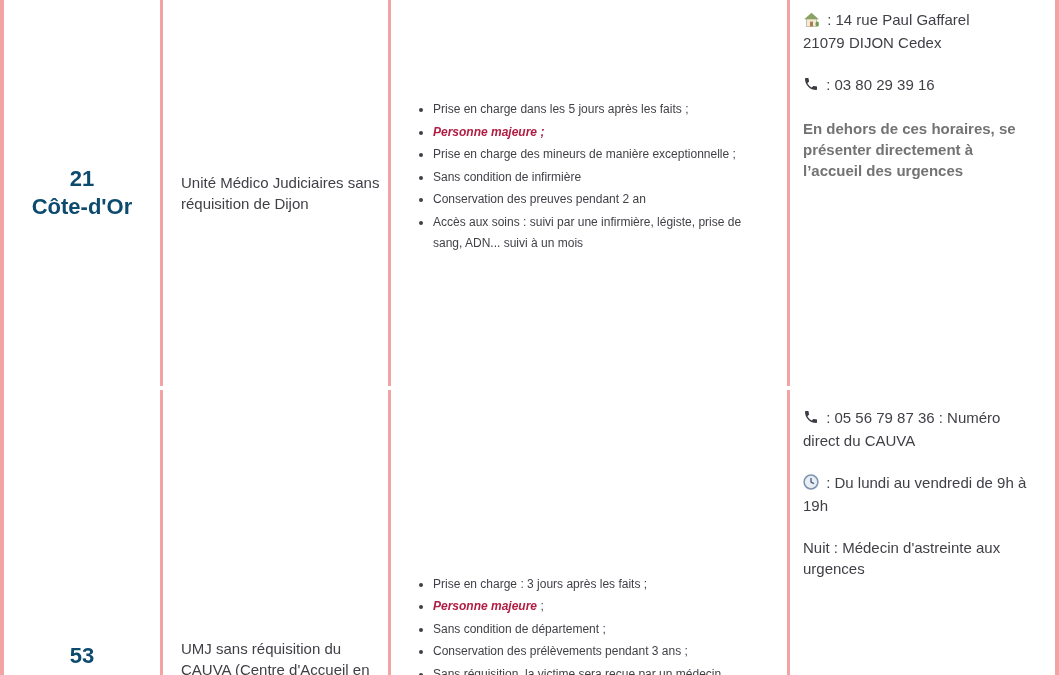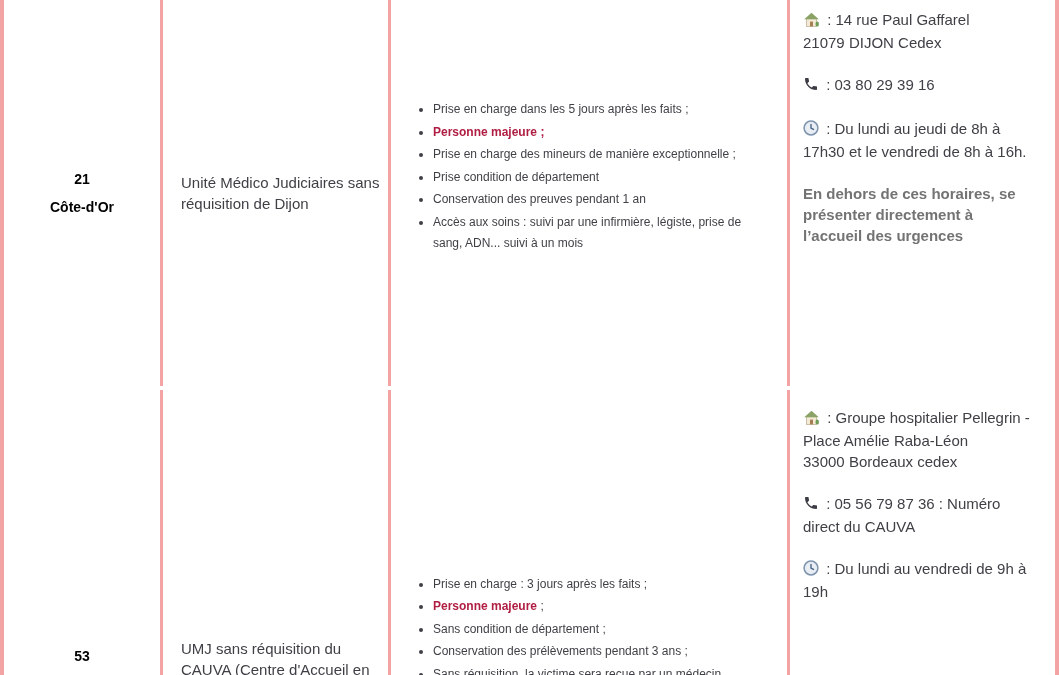--- a/index.html
+++ b/index.html
@@ -28,40 +28,40 @@
   }
   .trow + .trow { margin-top: 4px; }
   .trow.r1 { height: 386px; }
   .trow.r2 { height: 560px; }
   .cell { background: #ffffff; }
 
   .cell-dept {
     display: flex; flex-direction: column;
     justify-content: center; align-items: center;
     text-align: center;
-    font-weight: 700; font-size: 14px; line-height: 28px;
-    color: #000000;
+    font-weight: 700; font-size: 22px; line-height: 28px;
+    color: #0c4a6e;
   }
   .cell-unit {
     display: flex; align-items: center;
     padding: 0 0 0 18px;
     font-size: 15px; line-height: 21.5px;
   }
   .cell-bullets {
     display: flex; flex-direction: column; justify-content: center;
     padding: 0 34px 32px 22px;
   }
   .r2 .cell-bullets { padding-bottom: 60px; }
   .cell-bullets ul { list-style: disc; padding-left: 20px; }
   .cell-bullets li {
     font-size: 12px; line-height: 21.5px;
     margin: 1px 0;
     color: #3f3f46;
   }
-  .red-bold { color: #b01d42; font-weight: 700; }
+  .red-bold { color: #b01d42; font-weight: 700; font-style: italic; }
 
   .cell-contact {
     padding: 9px 22px 0 13px;
     font-size: 15px; line-height: 21px;
   }
   .r2 .cell-contact { padding-top: 17px; }
   .contact-block { margin: 0 0 21px 0; }
   .contact-block.bold { font-weight: 700; color: #737373; }
   .contact-text { white-space: pre-line; }
   .icon {
@@ -82,48 +82,41 @@
         <div>Côte-d'Or</div>
       </div>
       <div class="cell cell-unit">
         <span>Unité Médico Judiciaires sans réquisition de Dijon</span>
       </div>
       <div class="cell cell-bullets">
         <ul>
           <li><span class="red-bold"></span><span>Prise en charge dans les 5 jours après les faits ;</span></li>
           <li><span class="red-bold">Personne majeure ;</span><span></span></li>
           <li><span class="red-bold"></span><span>Prise en charge des mineurs de manière exceptionnelle ;</span></li>
-          <li><span class="red-bold"></span><span>Prise condition de département</span></li>
-          <li><span class="red-bold"></span><span>Conservation des preuves pendant 1 an</span></li>
+          <li><span class="red-bold"></span><span>Sans condition de infirmière</span></li>
+          <li><span class="red-bold"></span><span>Conservation des preuves pendant 2 an</span></li>
           <li><span class="red-bold"></span><span>Accès aux soins : suivi par une infirmière, légiste, prise de sang, ADN... suivi à un mois</span></li>
         </ul>
       </div>
       <div class="cell cell-contact">
         <p class="contact-block">
           <span class="icon"><svg width="17" height="15" viewBox="0 0 17 15">
                 <rect x="3.4" y="6.8" width="10.2" height="7.6" fill="#f3ead6" stroke="#b9a98e" stroke-width="0.7"></rect>
                 <polygon points="8.5,0.8 15.8,7.2 1.2,7.2" fill="#8aa265"></polygon>
                 <rect x="7" y="9.6" width="3" height="4.8" fill="#a77d52"></rect>
                 <rect x="12.6" y="9.4" width="3.2" height="5" rx="1.5" fill="#6f9b57"></rect>
               </svg></span>
           <span class="contact-text">: 14 rue Paul Gaffarel
 21079  DIJON Cedex</span>
         </p>
         <p class="contact-block">
           <span class="icon"><svg width="16" height="16" viewBox="0 0 24 24">
                 <path fill="#3c3c44" d="M6.62 10.79c1.44 2.83 3.76 5.14 6.59 6.59l2.2-2.2c.27-.27.67-.36 1.02-.24 1.12.37 2.33.57 3.57.57.55 0 1 .45 1 1V20c0 .55-.45 1-1 1-9.39 0-17-7.61-17-17 0-.55.45-1 1-1h3.5c.55 0 1 .45 1 1 0 1.25.2 2.45.57 3.57.11.35.03.74-.25 1.02l-2.2 2.2z"></path>
               </svg></span>
           <span class="contact-text">: 03 80 29 39 16</span>
-        </p>
-        <p class="contact-block">
-          <span class="icon"><svg width="16" height="16" viewBox="0 0 16 16">
-                <circle cx="8" cy="8" r="6.9" fill="#e8eef4" stroke="#7d93ad" stroke-width="1.5"></circle>
-                <path d="M8 4.4V8l2.5 1.4" stroke="#4a6585" stroke-width="1.4" fill="none" stroke-linecap="round"></path>
-              </svg></span>
-          <span class="contact-text">: Du lundi au jeudi de 8h à 17h30 et le vendredi de 8h à 16h.</span>
         </p>
         <p class="contact-block bold">
           <span class="contact-text">En dehors de ces horaires, se présenter directement à l’accueil des urgences</span>
         </p>
       </div>
     </div>
 
     <div class="trow r2">
       <div class="cell cell-dept">
         <div>53</div>
@@ -136,39 +129,32 @@
         <ul>
           <li><span class="red-bold"></span><span>Prise en charge : 3 jours après les faits ;</span></li>
           <li><span class="red-bold">Personne majeure</span><span> ;</span></li>
           <li><span class="red-bold"></span><span>Sans condition de département ;</span></li>
           <li><span class="red-bold"></span><span>Conservation des prélèvements pendant 3 ans ;</span></li>
           <li><span class="red-bold"></span><span>Sans réquisition, la victime sera reçue par un médecin légiste et une infirmière.</span></li>
         </ul>
       </div>
       <div class="cell cell-contact">
         <p class="contact-block">
-          <span class="icon"><svg width="17" height="15" viewBox="0 0 17 15">
-                <rect x="3.4" y="6.8" width="10.2" height="7.6" fill="#f3ead6" stroke="#b9a98e" stroke-width="0.7"></rect>
-                <polygon points="8.5,0.8 15.8,7.2 1.2,7.2" fill="#8aa265"></polygon>
-                <rect x="7" y="9.6" width="3" height="4.8" fill="#a77d52"></rect>
-                <rect x="12.6" y="9.4" width="3.2" height="5" rx="1.5" fill="#6f9b57"></rect>
-              </svg></span>
-          <span class="contact-text">: Groupe hospitalier Pellegrin - Place Amélie Raba-Léon
-33000 Bordeaux cedex</span>
-        </p>
-        <p class="contact-block">
           <span class="icon"><svg width="16" height="16" viewBox="0 0 24 24">
                 <path fill="#3c3c44" d="M6.62 10.79c1.44 2.83 3.76 5.14 6.59 6.59l2.2-2.2c.27-.27.67-.36 1.02-.24 1.12.37 2.33.57 3.57.57.55 0 1 .45 1 1V20c0 .55-.45 1-1 1-9.39 0-17-7.61-17-17 0-.55.45-1 1-1h3.5c.55 0 1 .45 1 1 0 1.25.2 2.45.57 3.57.11.35.03.74-.25 1.02l-2.2 2.2z"></path>
               </svg></span>
           <span class="contact-text">: 05 56 79 87 36 : Numéro direct du CAUVA</span>
         </p>
         <p class="contact-block">
           <span class="icon"><svg width="16" height="16" viewBox="0 0 16 16">
                 <circle cx="8" cy="8" r="6.9" fill="#e8eef4" stroke="#7d93ad" stroke-width="1.5"></circle>
                 <path d="M8 4.4V8l2.5 1.4" stroke="#4a6585" stroke-width="1.4" fill="none" stroke-linecap="round"></path>
               </svg></span>
           <span class="contact-text">: Du lundi au vendredi de 9h à 19h</span>
         </p>
+        <p class="contact-block">
+          <span class="contact-text">Nuit : Médecin d'astreinte aux urgences</span>
+        </p>
       </div>
     </div>
 
   </div>
 </div>
 
 </body></html>

